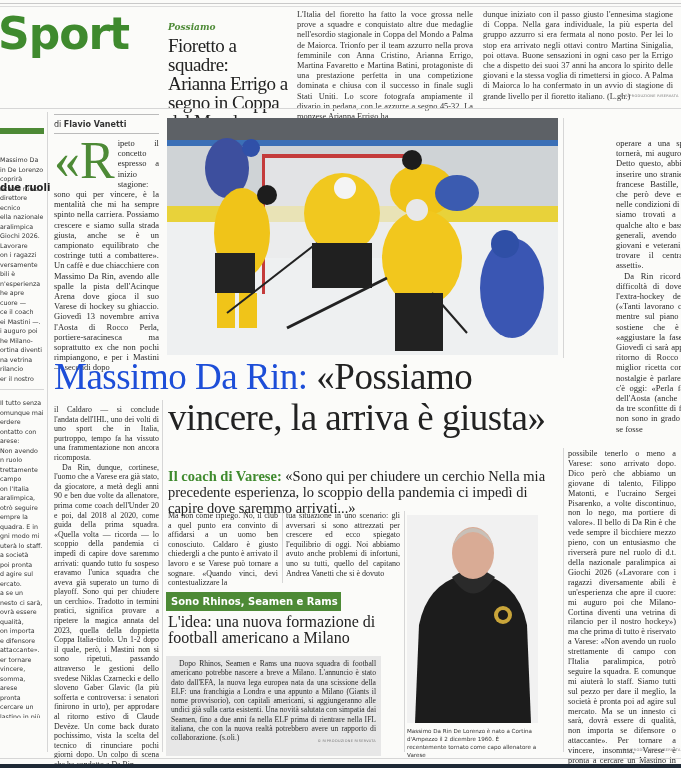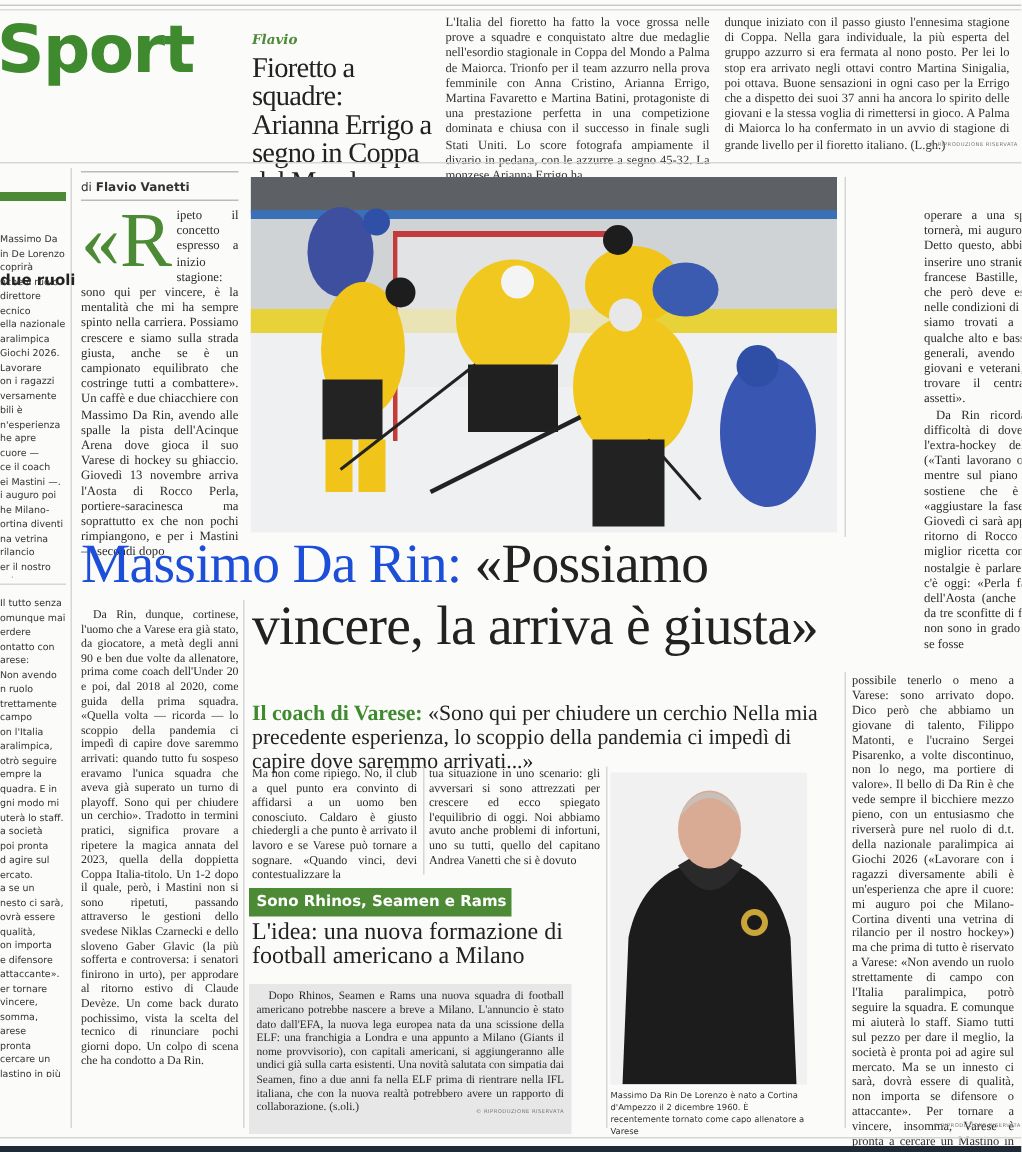--- a/index.html
+++ b/index.html
@@ -36,21 +36,21 @@
   .bottombar { left:0; top:764px; width:681px; height:4px; background:#1f2a36; }
 </style>
 </head>
 <body>
 
 <div class="abs topline"></div>
 <div class="abs topline2"></div>
 
 <div class="abs sport">Sport</div>
 
-<div class="abs kicker">Flavio</div>
+<div class="abs kicker">Possiamo</div>
 <div class="abs fhead">Fioretto a squadre: Arianna Errigo a segno in Coppa del Mondo</div>
 <div class="abs fcol" style="left:297px; top:10px; width:176px;">L'Italia del fioretto ha fatto la voce grossa nelle prove a squadre e conquistato altre due medaglie nell'esordio stagionale in Coppa del Mondo a Palma de Maiorca. Trionfo per il team azzurro nella prova femminile con Anna Cristino, Arianna Errigo, Martina Favaretto e Martina Batini, protagoniste di una prestazione perfetta in una competizione dominata e chiusa con il successo in finale sugli Stati Uniti. Lo score fotografa ampiamente il divario in pedana, con le azzurre a segno 45-32. La monzese Arianna Errigo ha</div>
 <div class="abs fcol" style="left:483px; top:10px; width:190px;">dunque iniziato con il passo giusto l'ennesima stagione di Coppa. Nella gara individuale, la più esperta del gruppo azzurro si era fermata al nono posto. Per lei lo stop era arrivato negli ottavi contro Martina Sinigalia, poi ottava. Buone sensazioni in ogni caso per la Errigo che a dispetto dei suoi 37 anni ha ancora lo spirito delle giovani e la stessa voglia di rimettersi in gioco. A Palma di Maiorca lo ha confermato in un avvio di stagione di grande livello per il fioretto italiano. (L.gh.)</div>
 <div class="abs copyright" style="left:620px; top:94px;">© RIPRODUZIONE RISERVATA</div>
 <div class="abs sep-h" style="left:0; top:108px; width:681px;"></div>
 
 <div class="abs sep-v" style="left:47px; top:112px; height:640px;"></div>
 <div class="abs leftbar"></div>
 <div class="abs lefttitle">due ruoli</div>
 <div class="abs leftcol" style="top:155px; height:230px;">Massimo Da
@@ -167,20 +167,21 @@
   <div style="text-indent:8px;">Da Rin ricorda anche la difficoltà di dover conciliare l'extra-hockey della squadra («Tanti lavorano o studiano»), mentre sul piano più tecnico sostiene che è necessario «aggiustare la fase difensiva». Giovedì ci sarà appunto il gran ritorno di Rocco Perla, e la miglior ricetta contro scontate nostalgie è parlare bene di chi c'è oggi: «Perla fa le fortune dell'Aosta (anche se è reduce da tre sconfitte di fila, ndr) e io non sono in grado di spiegarvi se fosse</div>
 </div>
 
 <div class="abs headline1">
   <span class="green">Massimo Da Rin:</span>
   <span>«Possiamo</span>
 </div>
 <div class="abs headline2">vincere, la arriva è giusta»</div>
 
 <div class="abs bodycol" style="left:54px; top:405px; width:105px; font-size:7.9px; line-height:9.6px;">
+  <div>il Caldaro — si conclude l'andata dell'IHL, uno dei volti di uno sport che in Italia, purtroppo, tempo fa ha vissuto una frammentazione non ancora ricomposta.</div>
   <div style="text-indent:8px;">Da Rin, dunque, cortinese, l'uomo che a Varese era già stato, da giocatore, a metà degli anni 90 e ben due volte da allenatore, prima come coach dell'Under 20 e poi, dal 2018 al 2020, come guida della prima squadra. «Quella volta — ricorda — lo scoppio della pandemia ci impedì di capire dove saremmo arrivati: quando tutto fu sospeso eravamo l'unica squadra che aveva già superato un turno di playoff. Sono qui per chiudere un cerchio». Tradotto in termini pratici, significa provare a ripetere la magica annata del 2023, quella della doppietta Coppa Italia-titolo. Un 1-2 dopo il quale, però, i Mastini non si sono ripetuti, passando attraverso le gestioni dello svedese Niklas Czarnecki e dello sloveno Gaber Glavic (la più sofferta e controversa: i senatori finirono in urto), per approdare al ritorno estivo di Claude Devèze. Un come back durato pochissimo, vista la scelta del tecnico di rinunciare pochi giorni dopo. Un colpo di scena che ha condotto a Da Rin.</div>
 </div>
 <div class="abs sep-v" style="left:162px; top:400px; height:352px;"></div>
 
 <div class="abs subhead">
   <span class="green">Il coach di Varese:</span>
   <span>«Sono qui per chiudere un cerchio Nella mia precedente esperienza, lo scoppio della pandemia ci impedì di capire dove saremmo arrivati...»</span>
 </div>
 
 <div class="abs bodycol" style="left:168px; top:511px; width:110px; font-size:8px; line-height:9.6px;">Ma non come ripiego. No, il club a quel punto era convinto di affidarsi a un uomo ben conosciuto. Caldaro è giusto chiedergli a che punto è arrivato il lavoro e se Varese può tornare a sognare. «Quando vinci, devi contestualizzare la</div>

